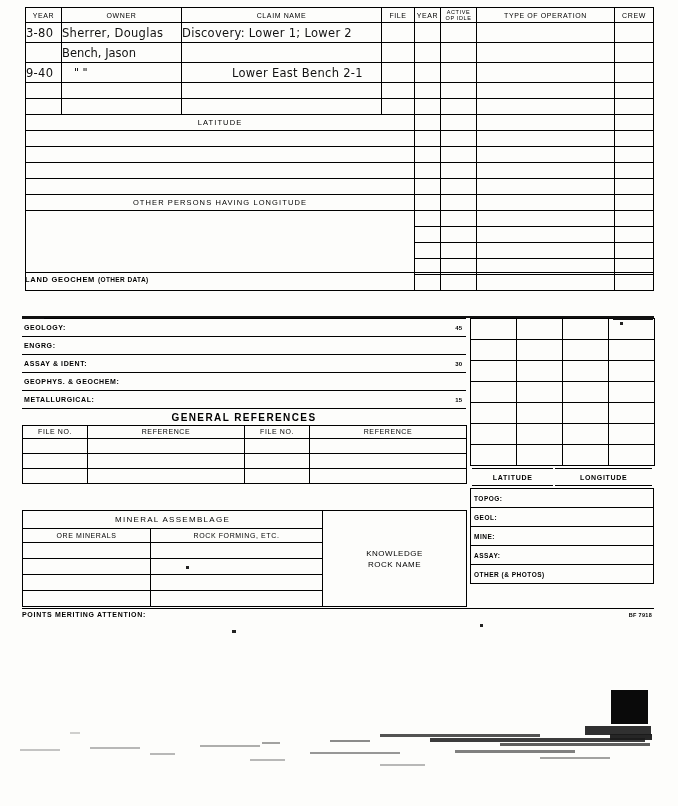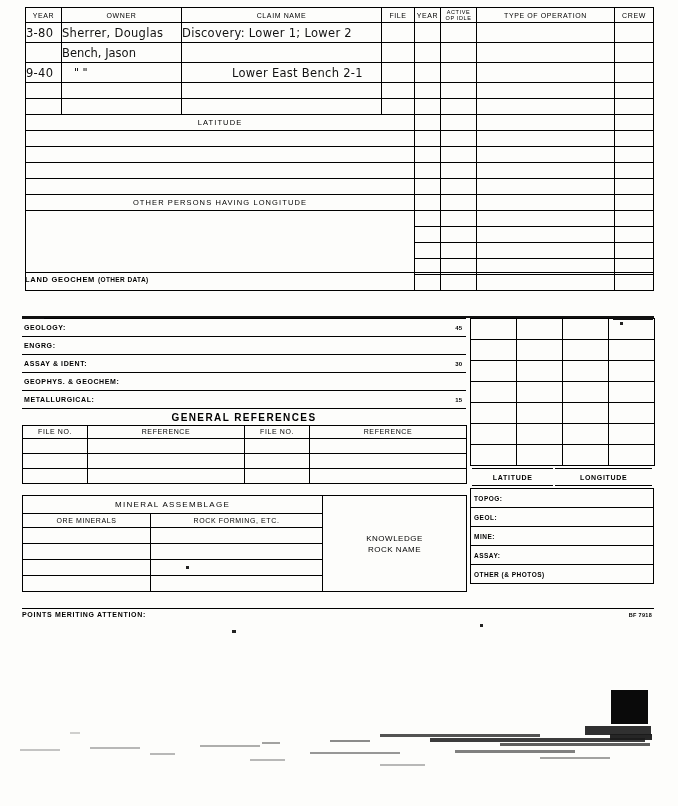--- a/index.html
+++ b/index.html
@@ -453,21 +453,21 @@
         </tr>
         <tr>
           <td></td>
               <td></td>
           <td></td>
               <td></td>
         </tr>
       </tbody>
         </table>
 
-      <table class="tbl" style="width:444px;margin-top:11px">
+      <table class="tbl" style="width:444px;margin-top:26px">
         <colgroup>
             <col style="width:128px">
             <col style="width:172px">
             <col style="width:144px">
           </colgroup>
         <tbody>
             <tr>
           <td colspan="2" class="mineral-title">MINERAL  ASSEMBLAGE</td>
           <td rowspan="6" class="assoc-title">
             <div>KNOWLEDGE</div>

